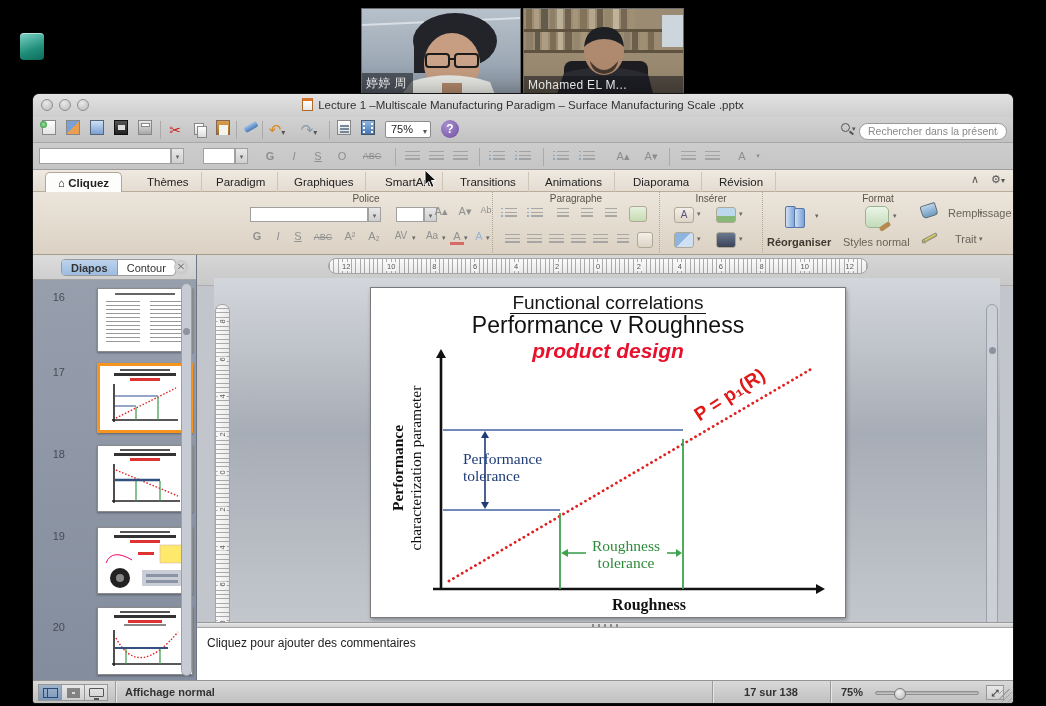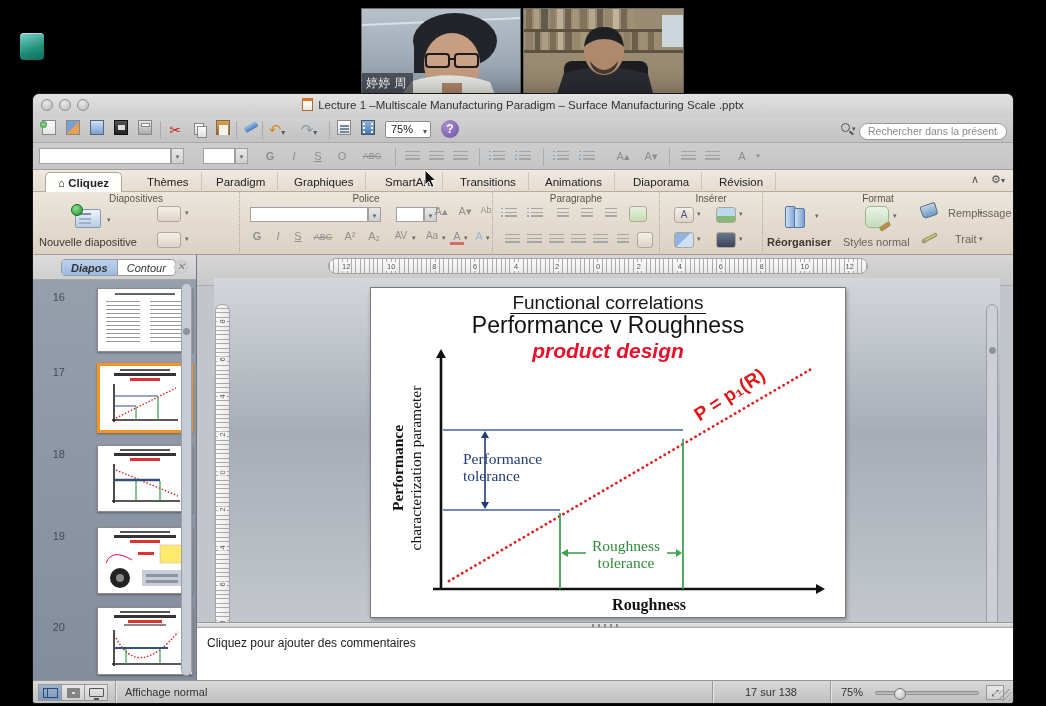--- a/index.html
+++ b/index.html
@@ -86,21 +86,21 @@
   .qstyle-icon { position:absolute; width:24px; height:22px; background:linear-gradient(#eaf4e6,#c3dcba); border:1px solid #9ab68e; border-radius:5px; }
   .qstyle-icon::after { content:""; position:absolute; right:-3px; bottom:-2px; width:12px; height:5px; background:#b58a50; border-radius:2px; transform:rotate(-35deg); }
   .bucket-icon { position:absolute; width:16px; height:13px; background:linear-gradient(#bcd3e8,#6f9cc4); border:1px solid #567; transform:rotate(-18deg); border-radius:2px 2px 4px 4px; }
   .pen-icon { position:absolute; width:17px; height:4px; background:linear-gradient(#e8e06a,#b8a830); border:1px solid #887; transform:rotate(-28deg); border-radius:2px; }
   .pen-icon::after { content:""; position:absolute; left:-4px; top:0; border:2px solid transparent; border-right:4px solid #997; }
   .rgroup .txt { position:absolute; font-size:11px; color:#3f382e; }
 
   
   .sidebar { position:absolute; left:0; top:161px; width:164px; height:425px;
     background:linear-gradient(#98a0ae,#848d9d); border-right:1px solid #6f7683; }
-  .side-tabs { position:absolute; left:0; top:0; width:100%; height:25px; background:linear-gradient(#dcdcdc,#cfcfcf); border-bottom:1px solid #a5a5a5;font-style:italic; }
+  .side-tabs { position:absolute; left:0; top:0; width:100%; height:25px; background:linear-gradient(#dcdcdc,#cfcfcf); border-bottom:1px solid #a5a5a5; }
   .seg { position:absolute; left:28px; top:4px; height:17px; display:flex; border:1px solid #9a9a9a; border-radius:4px; overflow:hidden; background:#fff; }
   .seg span { font-size:11px; padding:1px 9px 0; color:#333; line-height:15px; }
   .seg .sel { background:linear-gradient(#bcd2ec,#9dbce0); font-weight:bold; border-right:1px solid #9a9a9a; }
   .side-close { position:absolute; right:8px; top:5px; width:14px; height:14px; border-radius:50%;
     background:radial-gradient(#e4e4e4,#b9b9b9); color:#777; font-size:10px; line-height:14px; text-align:center; }
   .thumb-num { position:absolute; left:10px; width:22px; text-align:right; font-size:11px; color:#454b55; }
   .thumb { position:absolute; left:64px; width:96px; background:#fff; border:1px solid #8b8b8b; box-shadow:0 1px 2px rgba(0,0,0,.35); }
   .thumb.selected { border:3px solid #F7941E; }
   .side-scroll { position:absolute; right:4px; top:28px; width:11px; bottom:4px; background:#c7ccd4; border-radius:6px; border:1px solid #9aa0ab; }
   .side-scroll .dot { position:absolute; left:1px; top:44px; width:7px; height:7px; border-radius:50%; background:#8d939e; }
@@ -135,21 +135,21 @@
 
   
   .splitter { position:absolute; left:0; top:367px; width:100%; height:6px; background:linear-gradient(#e8e8e8,#cfcfcf); border-top:1px solid #999; border-bottom:1px solid #a8a8a8; }
   .grip { position:absolute; left:50%; top:1px; width:26px; height:3px; margin-left:-13px;
     background:repeating-linear-gradient(90deg,#8a8a8a 0 2px, transparent 2px 6px); }
   .notes { position:absolute; left:0; top:373px; width:100%; height:52px; background:#fff; }
   .notes-text { position:absolute; left:10px; top:8px; font-size:12px; color:#222; }
 
   
   .statusbar { position:absolute; left:0; top:586px; width:100%; height:23px;
-    background:linear-gradient(#d9d9d9,#bfbfbf); border-top:1px solid #949494; font-size:11px; color:#333; }
+    background:linear-gradient(#d9d9d9,#bfbfbf); border-top:1px solid #949494; font-size:11px; color:#333;font-weight:bold; }
   .viewbtn { position:absolute; top:3px; width:24px; height:17px; border:1px solid #979797; background:linear-gradient(#e8e8e8,#cfcfcf); }
   .viewbtn.sel { background:linear-gradient(#9fb4cc,#7e99ba); }
   .vb-normal { left:5px; } .vb-sorter { left:28px; } .vb-show { left:51px; }
   .vb-glyph { position:absolute; left:4px; top:3px; width:15px; height:10px; border:1.4px solid #2a4a77; }
   .vb-glyph::before { content:""; position:absolute; left:3px; top:0; bottom:0; width:1.4px; background:#2a4a77; }
   .vb-grid { position:absolute; left:5px; top:3px; width:13px; height:10px;
     background:repeating-linear-gradient(90deg,#666 0 5px, transparent 5px 8px), repeating-linear-gradient(#666 0 4px, transparent 4px 6px); opacity:.75; }
   .vb-screen { position:absolute; left:4px; top:3px; width:15px; height:9px; border:1.4px solid #555; border-radius:1px; }
   .vb-screen::after { content:""; position:absolute; left:4px; bottom:-3.5px; width:5px; height:2px; background:#555; }
   .sb-sep { position:absolute; top:0; width:1px; height:23px; background:#9b9b9b; box-shadow:1px 0 0 #e6e6e6; }
@@ -224,20 +224,21 @@
       </g>
       <rect x="0" y="20" width="161" height="3" fill="#5f5340"></rect>
       <rect x="0" y="41" width="161" height="3" fill="#5f5340"></rect>
       <rect x="138" y="6" width="23" height="32" fill="#ccd6dc"></rect>
       <rect x="40" y="52" width="84" height="36" rx="8" fill="#1d1d22"></rect>
       <path d="M32,88 L40,64 Q81,52 124,65 L130,88 Z" fill="#2c2d33"></path>
       <ellipse cx="80" cy="42" rx="20" ry="24" fill="#b08a6e"></ellipse>
       <path d="M60,38 Q62,18 80,18 Q98,18 100,38 Q92,30 80,30 Q68,30 60,38 Z" fill="#1f2024"></path>
       <path d="M66,52 Q80,70 94,52 Q92,64 80,65 Q68,64 66,52 Z" fill="#3a3028" opacity="0.9"></path>
     </svg>
+    <div class="nameplate wide">Mohamed EL M...</div>
   </div>
 
   <div class="desktop-icon"></div>
 
   <div class="ppt-window">
 
     <div class="titlebar">
       <span class="tl tl1"></span>
       <span class="tl tl2"></span>
       <span class="tl tl3"></span>
@@ -316,30 +317,20 @@
       <span class="rtab" style="left:674px">Révision</span>
       <span class="strip-right" style="right:34px">∧</span>
       <span class="strip-right"><span>⚙</span><span class="caret">▾</span></span>
     </div>
 
     <svg class="cursor-arrow" width="14" height="20" viewBox="0 0 14 20">
       <path d="M1,1 L1,16 L5,12.5 L7.5,18.5 L10,17.3 L7.4,11.5 L12,11.5 Z" fill="#111" stroke="#fff" stroke-width="1"></path>
     </svg>
 
     <div class="ribbon">
-      <div class="rgroup" style="left:0;width:207px">
-        <div class="glabel">Diapositives</div>
-        <span class="newslide-icon" style="left:42px;top:17px"></span>
-        <span class="rbtn-caret" style="position:absolute;left:74px;top:24px">▾</span>
-        <div class="txt" style="left:6px;top:44px">Nouvelle diapositive</div>
-        <span class="mini-btn" style="left:124px;top:14px;width:24px"></span>
-        <span class="rbtn-caret" style="position:absolute;left:152px;top:17px">▾</span>
-        <span class="mini-btn" style="left:124px;top:40px;width:24px"></span>
-        <span class="rbtn-caret" style="position:absolute;left:152px;top:43px">▾</span>
-      </div>
       <div class="rgroup" style="left:207px;width:253px">
         <div class="glabel">Police</div>
         <span class="combo" style="left:10px;top:15px;width:118px;height:15px">
             <span class="cbtn" style="height:15px">▾</span>
           </span>
         <span class="combo" style="left:156px;top:15px;width:28px;height:15px">
             <span class="cbtn" style="height:15px">▾</span>
           </span>
         <span class="rletter" style="left:8px;top:38px;width:18px;font-weight:bold">G</span>
         <span class="rletter" style="left:30px;top:38px;width:16px;font-style:italic">I</span>

